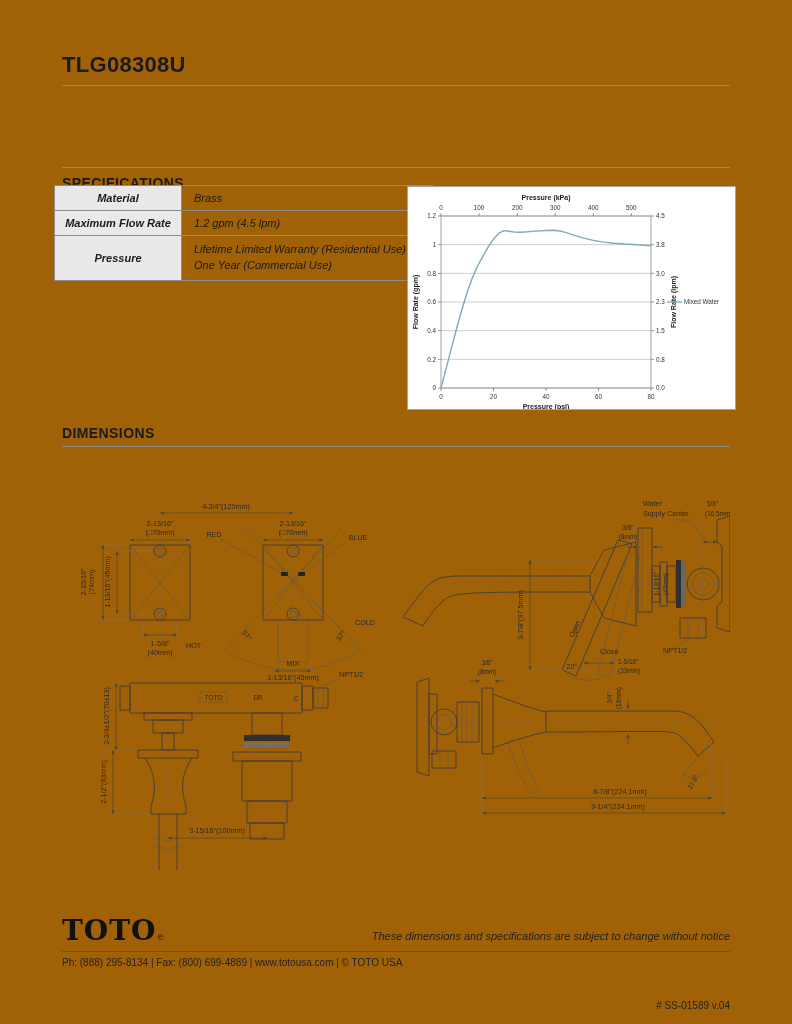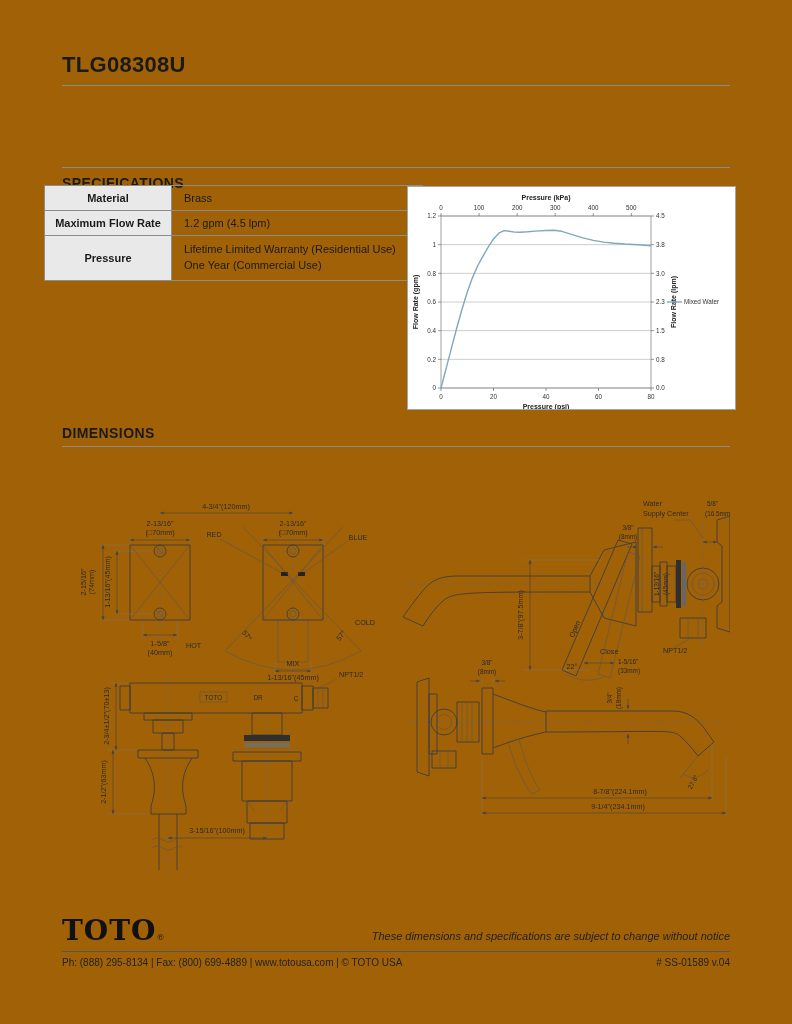--- a/index.html
+++ b/index.html
@@ -4,21 +4,21 @@
 <style>
   html,body{margin:0;padding:0;background:#fff;}
   .page{position:relative;width:792px;height:1024px;background:#a16207;overflow:hidden;
         font-family:"Liberation Sans",sans-serif;color:#1a1a1a;}
   .abs{position:absolute;}
   .page-title{left:62px;top:52px;font-size:22px;font-weight:bold;letter-spacing:.3px;}
   .title-rule{left:62px;top:85px;width:668px;height:1px;background:#8a8a8a;}
   .subtitle{left:62px;top:91px;width:668px;text-align:right;font-size:16.5px;font-weight:bold;}
   .sec-head{left:62px;font-size:14px;font-weight:bold;letter-spacing:.4px;}
   .sec-rule{left:62px;width:668px;height:1px;background:#8a8a8a;}
-  .spec-table{left:44px;top:185px;width:379px;border-collapse:collapse;}
+  .spec-table{left:54px;top:185px;width:379px;border-collapse:collapse;font-style:italic;}
   .spec-table td{border:1px solid #8c8c8c;font-size:11px;vertical-align:middle;}
   .spec-table td.lab{background:#e9e9e9;font-weight:bold;text-align:center;width:118px;padding:2px 4px;}
   .spec-table td.val{padding:2px 12px;}
   .spec-table tr.r1 td,.spec-table tr.r2 td{height:20px;}
   .spec-table tr.r3 td{height:40px;}
   .warr{font-size:10.5px;line-height:1.45;margin-top:8px;}
   .chart-panel{left:407px;top:186px;width:327px;height:222px;border:1px solid #a5a5a5;background:#fff;}
   .ct{font-size:6.3px;fill:#333;font-family:"Liberation Sans",sans-serif;}
   .cat{font-size:7px;font-weight:bold;fill:#222;font-family:"Liberation Sans",sans-serif;}
   .dims-svg{position:absolute;left:62px;top:480px;}
@@ -29,21 +29,21 @@
   .dimo{stroke:#444;stroke-width:.6;fill:none;marker-end:url(#arr);}
   .ext{stroke:#777;stroke-width:.45;fill:none;}
   text.t{font-size:7.2px;fill:#2a2a2a;font-family:"Liberation Sans",sans-serif;}
   text.tt{font-size:6.4px;fill:#2a2a2a;font-family:"Liberation Sans",sans-serif;}
   .footer-logo{left:62px;top:914px;font-family:"DejaVu Serif","Liberation Serif",serif;
                font-weight:bold;font-size:28px;letter-spacing:1px;color:#111;}
   .footer-logo .reg{font-size:8px;font-weight:normal;vertical-align:baseline;}
   .disclaimer{left:62px;top:930px;width:668px;text-align:right;font-size:11px;font-style:italic;color:#222;}
   .footer-rule{left:62px;top:951px;width:668px;height:1px;background:#555;}
   .contact{left:62px;top:957px;font-size:10px;color:#222;}
-  .docnum{left:62px;top:957px;width:668px;text-align:right;font-size:10px;color:#222;}
+  .docnum{left:62px;top:1000px;width:668px;text-align:right;font-size:10px;color:#222;}
 </style>
 </head>
 <body>
 
 <div class="page">
 
   <div class="abs page-title">TLG08308U</div>
   <div class="abs title-rule"></div>
 
   <div class="abs sec-head" style="top:134px;margin-top:41px;">SPECIFICATIONS</div>

